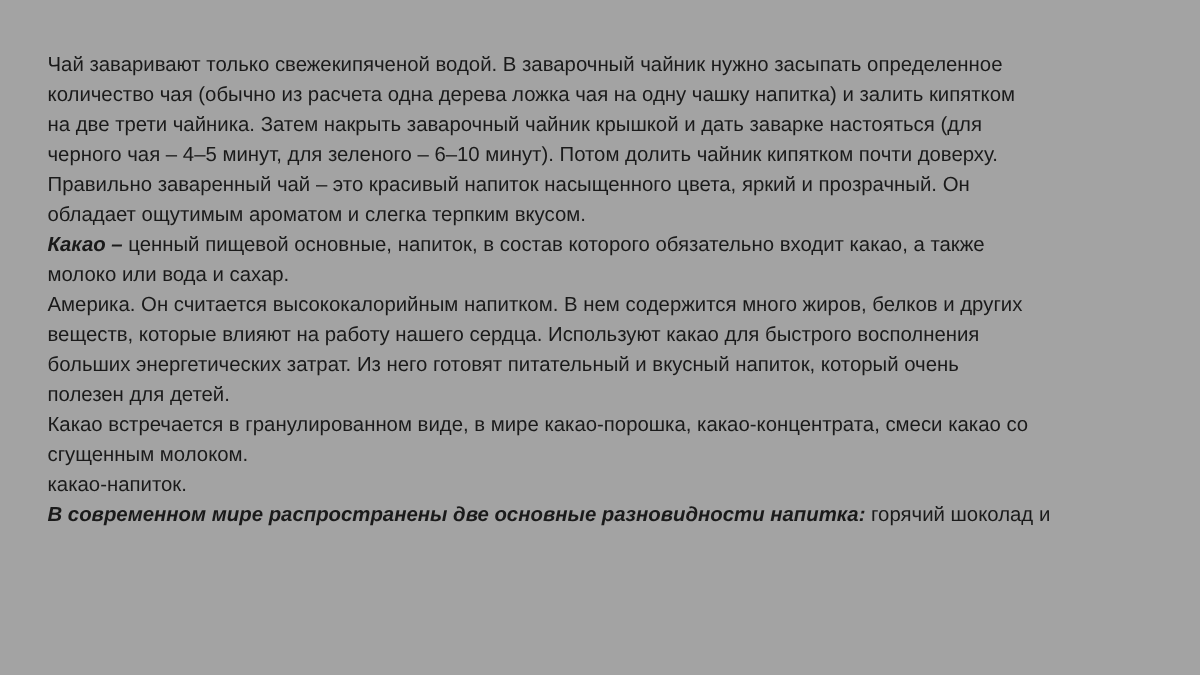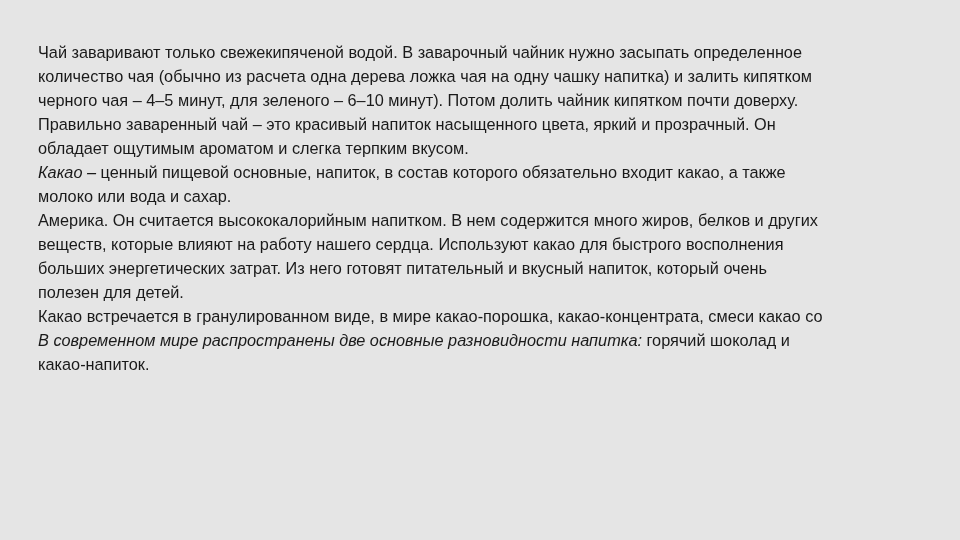--- a/index.html
+++ b/index.html
@@ -7,55 +7,57 @@
       padding: 0;
       width: 960px;
       height: 540px;
       background: #ffffff;
       overflow: hidden;
     }
     .slide {
       position: relative;
       width: 960px;
       height: 540px;
-      background: #e5e5e5;
+      background: #a3a3a3;
     }
     .text-body {
       position: absolute;
       left: 38px;
       top: 40px;
       width: 900px;
       font-family: "Liberation Sans", "DejaVu Sans", sans-serif;
       font-size: 16.3px;
       line-height: 24px;
       color: #1a1a1a;
     }
     .line {
       display: block;
       white-space: nowrap;
       height: 24px;
     }
     .bi {
-      font-weight: normal;
+      font-weight: bold;
       font-style: italic;
     }
   </style>
 </head>
 <body>
 
 <div class="slide">
   <div class="text-body">
     <span class="line"><span>Чай заваривают только свежекипяченой водой. В заварочный чайник нужно засыпать определенное</span></span>
     <span class="line"><span>количество чая (обычно из расчета одна дерева ложка чая на одну чашку напитка) и залить кипятком</span></span>
+    <span class="line"><span>на две трети чайника. Затем накрыть заварочный чайник крышкой и дать заварке настояться (для</span></span>
     <span class="line"><span>черного чая – 4–5 минут, для зеленого – 6–10 минут). Потом долить чайник кипятком почти доверху.</span></span>
     <span class="line"><span>Правильно заваренный чай – это красивый напиток насыщенного цвета, яркий и прозрачный. Он</span></span>
     <span class="line"><span>обладает ощутимым ароматом и слегка терпким вкусом.</span></span>
     <span class="line"><span class="bi">Какао –</span><span> ценный пищевой основные, напиток, в состав которого обязательно входит какао, а также</span></span>
     <span class="line"><span>молоко или вода и сахар.</span></span>
     <span class="line"><span>Америка. Он считается высококалорийным напитком. В нем содержится много жиров, белков и других</span></span>
     <span class="line"><span>веществ, которые влияют на работу нашего сердца. Используют какао для быстрого восполнения</span></span>
     <span class="line"><span>больших энергетических затрат. Из него готовят питательный и вкусный напиток, который очень</span></span>
     <span class="line"><span>полезен для детей.</span></span>
     <span class="line"><span>Какао встречается в гранулированном виде, в мире какао-порошка, какао-концентрата, смеси какао со</span></span>
+    <span class="line"><span>сгущенным молоком.</span></span>
+    <span class="line"><span>какао-напиток.</span></span>
     <span class="line"><span class="bi">В современном мире распространены две основные разновидности напитка:</span><span> горячий шоколад и</span></span>
-    <span class="line"><span>какао-напиток.</span></span>
   </div>
 </div>
 
 </body></html>

